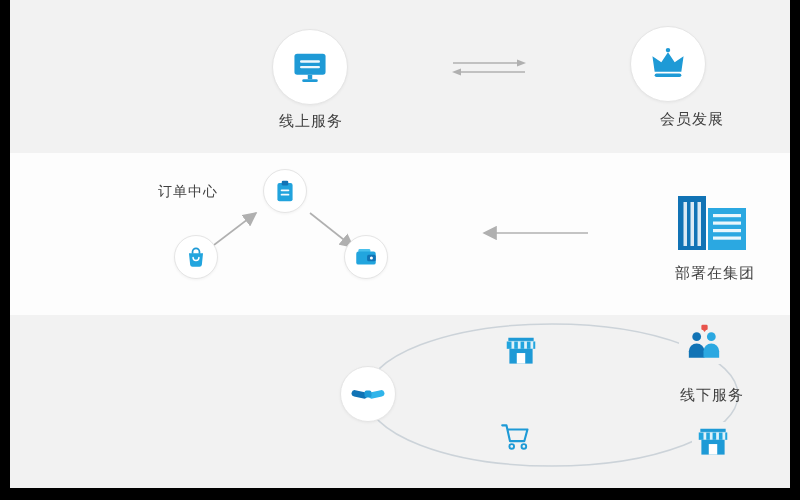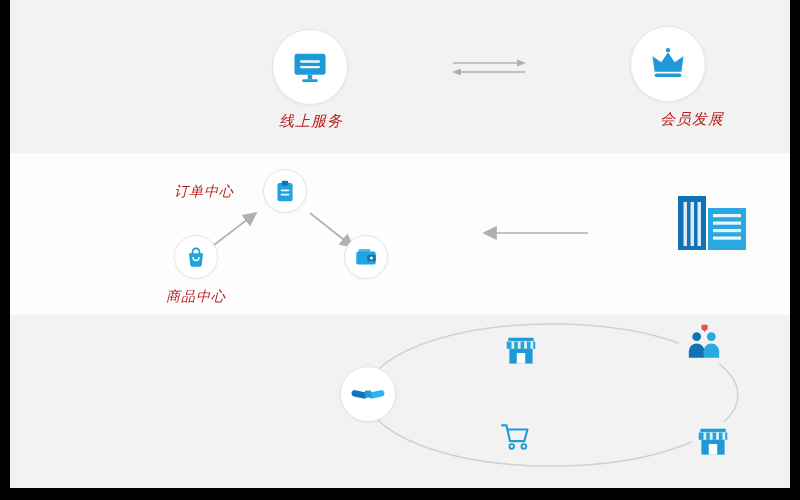--- a/index.html
+++ b/index.html
@@ -27,29 +27,28 @@
     border:1px solid #e5e5e5;
     border-radius:50%;
     display:flex; align-items:center; justify-content:center;
     box-shadow:0 1px 3px rgba(0,0,0,0.05);
   }
   .node-lg { width:76px; height:76px; }
   .node-sm { width:44px; height:44px; }
 
   .label {
     position:absolute;
-    color:#b91c1c;
+    color:#404040;
     text-align:center;
     letter-spacing:1px;
     white-space:nowrap;
-    font-style:italic;
   }
   .lbl-15 { font-size:15px; }
   .lbl-14 { font-size:14px; }
-  .lbl-right { text-align:center; }
+  .lbl-right { text-align:left; }
 
   .abs { position:absolute; }
   .orbit-icon {
     position:absolute;
     background:#f2f2f2;
     padding:2px;
     display:flex; align-items:center; justify-content:center;
   }
   svg { display:block; }
 </style>
@@ -122,21 +121,20 @@
 
     <div class="node node-sm" style="left:164px; top:82px;">
       <span>
         <svg width="26" height="26" viewBox="0 0 24 24">
           <path d="M8.8 9 V7.2 a3.2 3.2 0 0 1 6.4 0 V9" fill="none" stroke="#1e9ad6" stroke-width="1.6"></path>
           <path d="M5.5 8.5 h13 l-1.1 10.6 a2.2 2.2 0 0 1 -2.2 2 H8.8 a2.2 2.2 0 0 1 -2.2 -2 Z" fill="#22a5de"></path>
           <path d="M9.3 12.5 a2.7 2.7 0 0 0 5.4 0" fill="none" stroke="#ffffff" stroke-width="1.4" stroke-linecap="round"></path>
         </svg>
       </span>
     </div>
-    <div class="label lbl-14" style="left:126px; top:135px; width:120px;">商品中心</div>
 
     <div class="node node-sm" style="left:334px; top:82px;">
       <span>
         <svg width="26" height="26" viewBox="0 0 24 24">
           <rect x="5" y="4.5" width="11" height="3.4" rx="1.2" fill="#49c0ec"></rect>
           <rect x="3" y="7" width="18" height="12" rx="2" fill="#22a5de"></rect>
           <rect x="13" y="10" width="8" height="6" rx="1.5" fill="#1173b5"></rect>
           <circle cx="17" cy="13" r="1.4" fill="#ffffff"></circle>
         </svg>
       </span>
@@ -148,20 +146,21 @@
         <rect x="13.5" y="8" width="3.5" height="44" fill="#ffffff" opacity="0.85"></rect>
         <rect x="20.5" y="8" width="3.5" height="44" fill="#ffffff" opacity="0.85"></rect>
         <rect x="27.5" y="8" width="3.5" height="44" fill="#ffffff" opacity="0.85"></rect>
         <rect x="38" y="14" width="38" height="42" fill="#2ba8e1"></rect>
         <rect x="43" y="20" width="28" height="3.2" fill="#ffffff" opacity="0.9"></rect>
         <rect x="43" y="27.5" width="28" height="3.2" fill="#ffffff" opacity="0.9"></rect>
         <rect x="43" y="35" width="28" height="3.2" fill="#ffffff" opacity="0.9"></rect>
         <rect x="43" y="42.5" width="28" height="3.2" fill="#ffffff" opacity="0.9"></rect>
       </svg>
     </span>
+    <div class="label lbl-15" style="left:640px; top:111px; width:130px;">部署在集团</div>
   </div>
 
   <div class="band band-bottom">
 
     <svg class="abs" style="left:0; top:0;" width="780" height="173" viewBox="0 0 780 173">
       <ellipse cx="542" cy="80" rx="186" ry="71" fill="none" stroke="#ccd3d9" stroke-width="1.5"></ellipse>
     </svg>
 
     <div class="node" style="left:330px; top:51px; width:56px; height:56px;">
       <span>
@@ -190,20 +189,21 @@
       <svg width="46" height="38" viewBox="0 0 44 36">
         <rect x="19.5" y="0.5" width="6" height="5" rx="1.2" fill="#e8544c"></rect>
         <path d="M21 5.5 l1.5 2 1.5 -2 Z" fill="#e8544c"></path>
         <circle cx="15" cy="12" r="4.2" fill="#1173b5"></circle>
         <path d="M7.5 32 v-6 a7.5 7.5 0 0 1 15 0 v6 Z" fill="#1173b5"></path>
         <circle cx="29" cy="12" r="4.2" fill="#2ba8e1"></circle>
         <path d="M21.5 32 v-6 a7.5 7.5 0 0 1 15 0 v6 Z" fill="#2ba8e1"></path>
       </svg>
     </span>
 
+    <div class="label lbl-15" style="left:642px; top:71px; width:120px;">线下服务</div>
 
     <span class="orbit-icon" style="left:682px; top:107px;">
       <svg width="38" height="38" viewBox="0 0 36 36">
         <rect x="6" y="4.5" width="24" height="3" fill="#1e9ad6"></rect>
         <rect x="4.5" y="8" width="27" height="7" fill="#22a5de"></rect>
         <rect x="9" y="8" width="2.6" height="7" fill="#ffffff" opacity="0.85"></rect>
         <rect x="15" y="8" width="2.6" height="7" fill="#ffffff" opacity="0.85"></rect>
         <rect x="21" y="8" width="2.6" height="7" fill="#ffffff" opacity="0.85"></rect>
         <rect x="27" y="8" width="2.6" height="7" fill="#ffffff" opacity="0.85"></rect>
         <rect x="7" y="15" width="22" height="14" fill="#1e9ad6"></rect>

